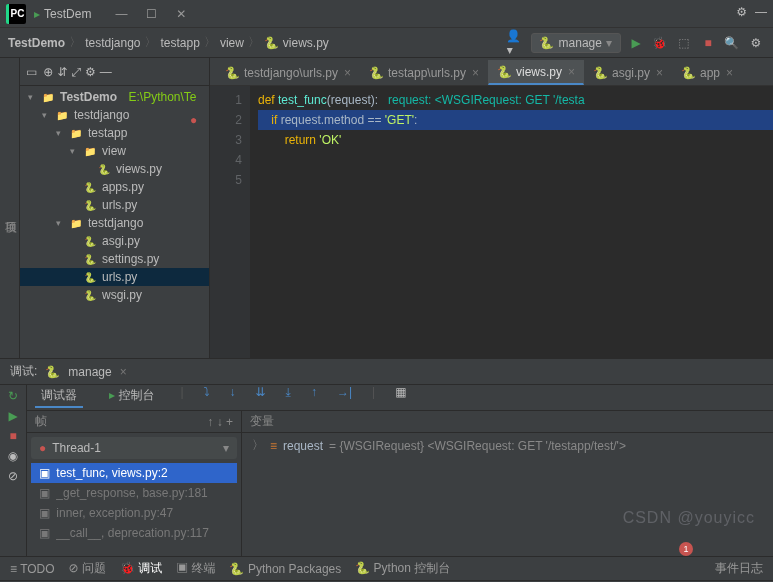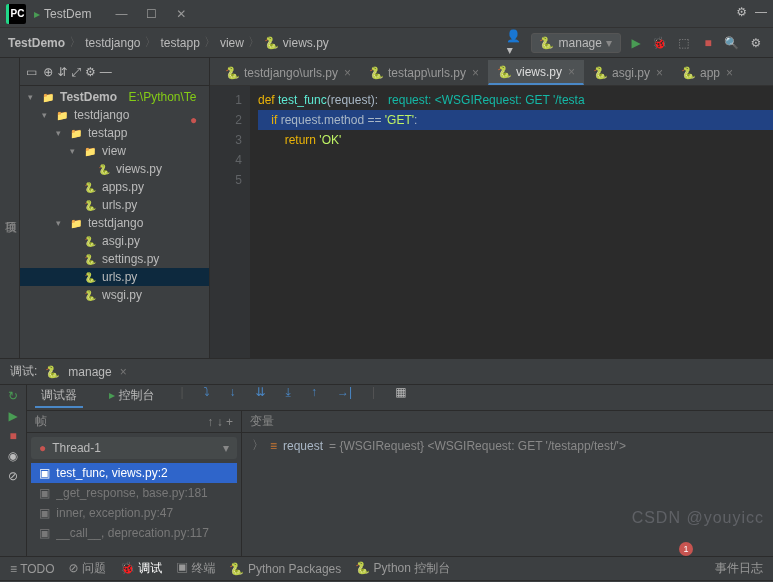--- a/index.html
+++ b/index.html
@@ -54,21 +54,21 @@
 .frames-header{height:22px;display:flex;align-items:center;padding:0 8px;color:#888;border-bottom:1px solid #2b2b2b;justify-content:space-between}
 .thread-sel{display:flex;align-items:center;gap:6px;padding:4px 8px;background:#45494a;margin:4px;border-radius:3px}
 .stack-item{padding:3px 8px;margin:0 4px;display:flex;align-items:center;gap:6px;font-size:11px}
 .stack-item.sel{background:#2f65ca;color:#fff}
 .stack-item.dim{color:#787878}
 .vars-col{flex:1;display:flex;flex-direction:column}
 .vars-header{height:22px;display:flex;align-items:center;padding:0 8px;color:#888;border-bottom:1px solid #2b2b2b}
 .var-row{padding:4px 10px;display:flex;align-items:center;gap:6px}
 .bottom-tabs{height:24px;background:#3c3f41;border-top:1px solid #2b2b2b;display:flex;align-items:center;padding:0 10px;gap:14px;color:#999;font-size:11px}
 .statusbar{height:22px;background:#3c3f41;border-top:1px solid #2b2b2b;display:flex;align-items:center;padding:0 8px;color:#888;font-size:11px;justify-content:space-between}
-.watermark{position:absolute;right:9px;bottom:55px;color:rgba(200,200,210,0.25);font-size:16px;font-weight:300;letter-spacing:1px;pointer-events:none}
+.watermark{position:absolute;right:18px;bottom:55px;color:rgba(200,200,210,0.25);font-size:16px;font-weight:300;letter-spacing:1px;pointer-events:none}
 .notif-badge{position:absolute;right:80px;bottom:26px;background:#c75450;color:#fff;border-radius:50%;width:14px;height:14px;font-size:9px;display:flex;align-items:center;justify-content:center}
 .green{color:#499c54}.red{color:#c75450}.orange{color:#cc7832}.blue{color:#4a88c7}
 .gear-right{position:absolute;right:6px;top:5px;display:flex;gap:8px}
 </style>
 </head>
 <body>
 
 <div class="titlebar">
   <div class="pc-logo">PC</div>
   <div class="title-right">

